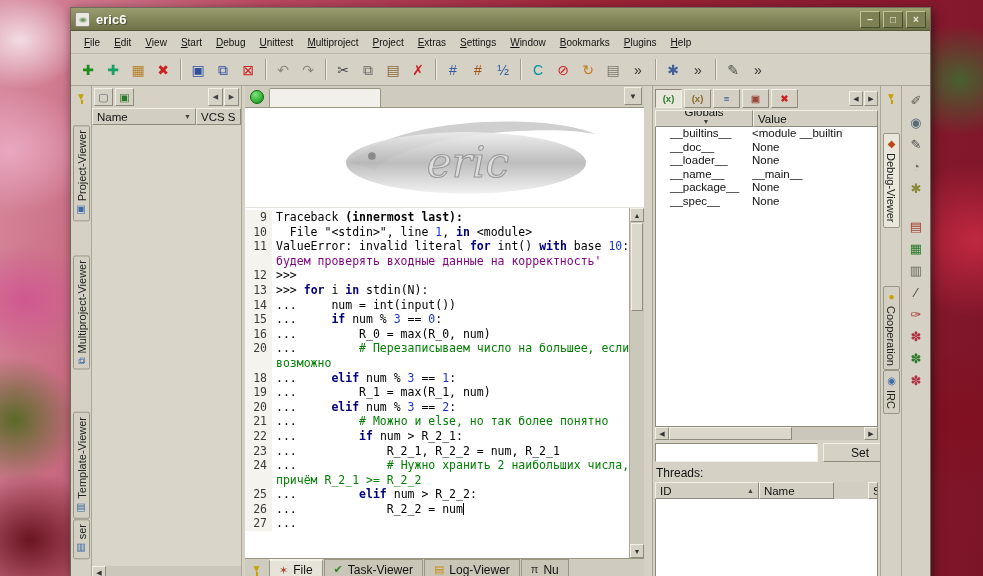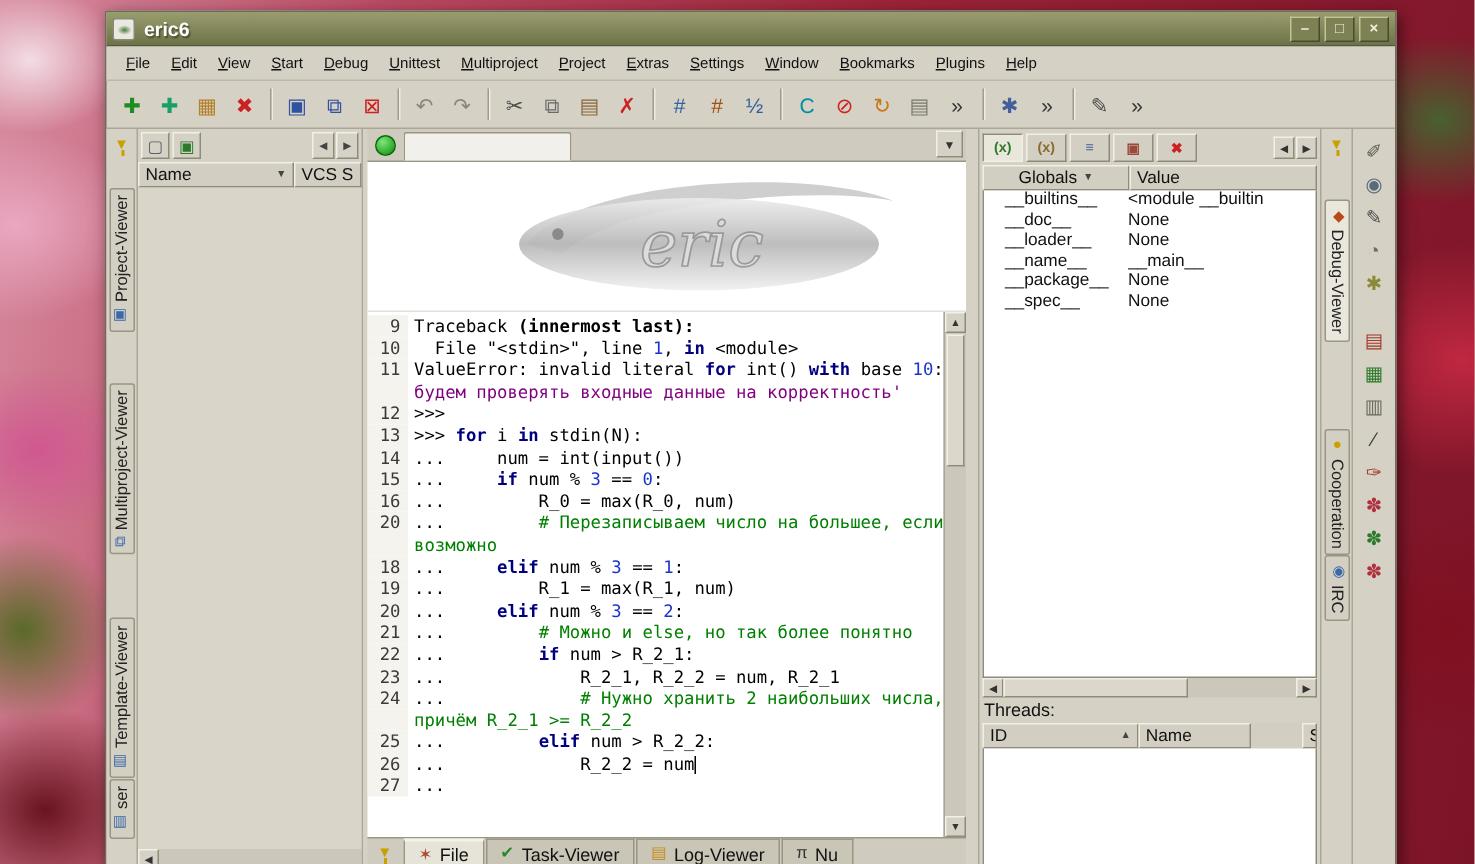--- a/index.html
+++ b/index.html
@@ -123,21 +123,21 @@
 .right-panel{width:228px;flex:none;display:flex;flex-direction:column;background:#d5d1c5;border-left:1px solid #aaa698;min-height:0;padding:1px 2px 0 2px;}
 .dbg-tabs-row{height:23px;flex:none;display:flex;align-items:center;}
 .dbg-tabs{display:flex;gap:2px;}
 .dbg-tab{min-width:27px;height:19px;display:flex;align-items:center;justify-content:center;font-size:9.5px;font-weight:bold;
  background:#d3cfc2;border:1px solid;border-color:#f2efe6 #8f8b7c #8f8b7c #f2efe6;}
 .dbg-tab.active{background:#e9e6db;border-color:#8f8b7c #f2efe6 #f2efe6 #8f8b7c;}
 .dbg-nav{margin-left:auto;display:flex;gap:1px;}
 .dbg-nav .scroll-btn{height:15px;}
 .gv-headers{height:17px;flex:none;display:flex;font-size:11.5px;background:#d2cec2;}
 .gv-h{border:1px solid;border-color:#f2efe6 #8f8b7c #8f8b7c #f2efe6;padding:1px 4px;display:flex;align-items:center;white-space:nowrap;overflow:hidden;}
-.gv-h.name{width:98px;justify-content:center;}
+.gv-h.name{width:98px;justify-content:flex-end;flex-direction:column;}
 .gv-h.value{flex:1;}
 .gv-body{flex:1;min-height:0;background:#fff;border:1px solid #8f8b7c;border-top:none;overflow:hidden;font-size:11.5px;}
 .gv-row{display:flex;height:13.5px;line-height:13.5px;white-space:nowrap;justify-content:center;}
 .gv-name{width:96px;flex:none;padding-left:14px;overflow:hidden;}
 .gv-value{flex:1;overflow:hidden;}
 .set-row{height:25px;flex:none;display:flex;gap:5px;padding:3px 0;}
 .set-input{flex:1;background:#fff;border:1px solid;border-color:#8f8b7c #f2efe6 #f2efe6 #8f8b7c;font:12px "Liberation Sans",sans-serif;padding:0 3px;}
 .btn{width:74px;flex:none;display:flex;align-items:center;justify-content:center;font-size:12px;
  background:#d5d1c5;border:1px solid;border-color:#f2efe6 #8f8b7c #8f8b7c #f2efe6;}
 .threads-label{height:17px;flex:none;font-size:12px;padding:1px 1px;}
@@ -493,20 +493,24 @@
       <div class="hscroll">
         <span class="scroll-btn">
               <span>◀</span>
             </span>
         <span class="hthumb"></span>
         <span class="trough"></span>
         <span class="scroll-btn">
               <span>▶</span>
             </span>
       </div>
+      <div class="set-row">
+        <input class="set-input" style="">
+        <span class="btn">Set</span>
+      </div>
       <div class="threads-label">Threads:</div>
       <div class="th-headers">
         <span class="th-h id">
               <span>ID</span>
               <span class="sort">▲</span>
             </span>
         <span class="th-h nm">Name</span>
         <span class="th-h st">State</span>
       </div>
       <div class="th-body"></div>

